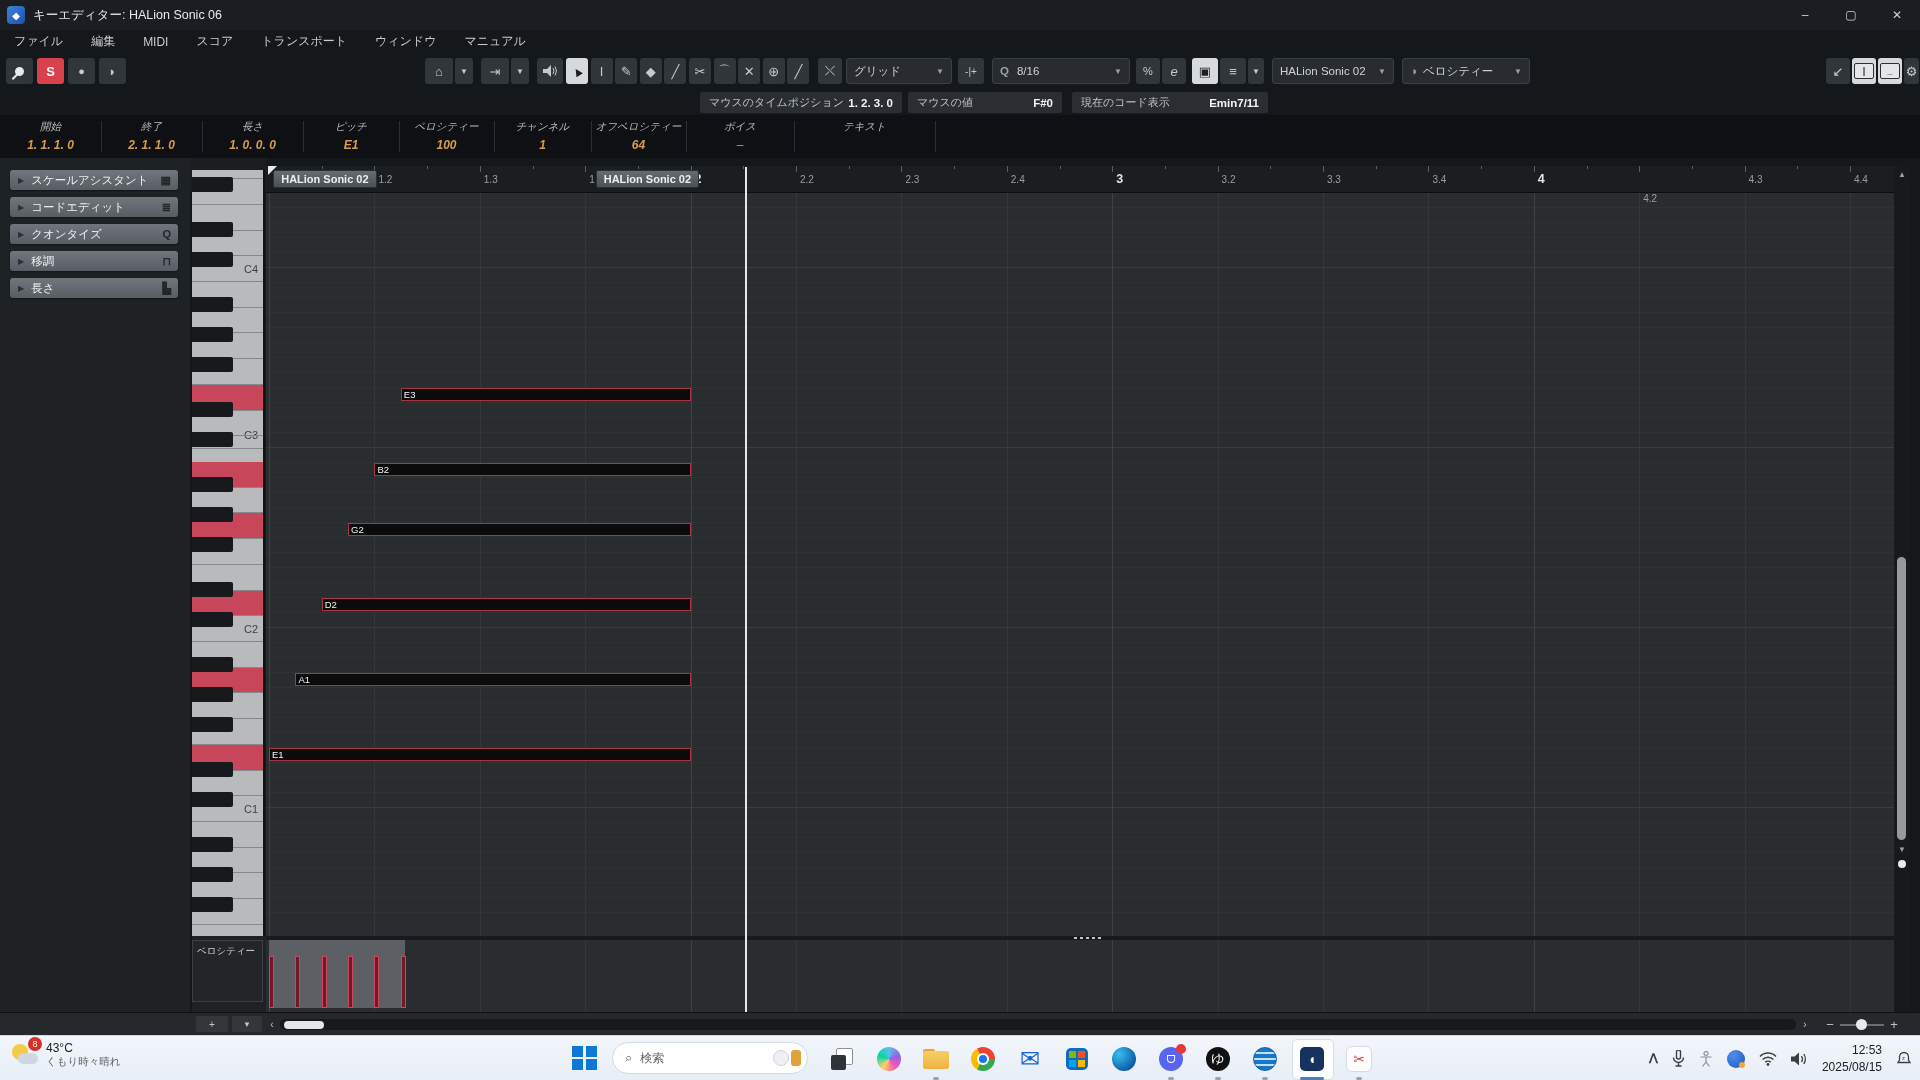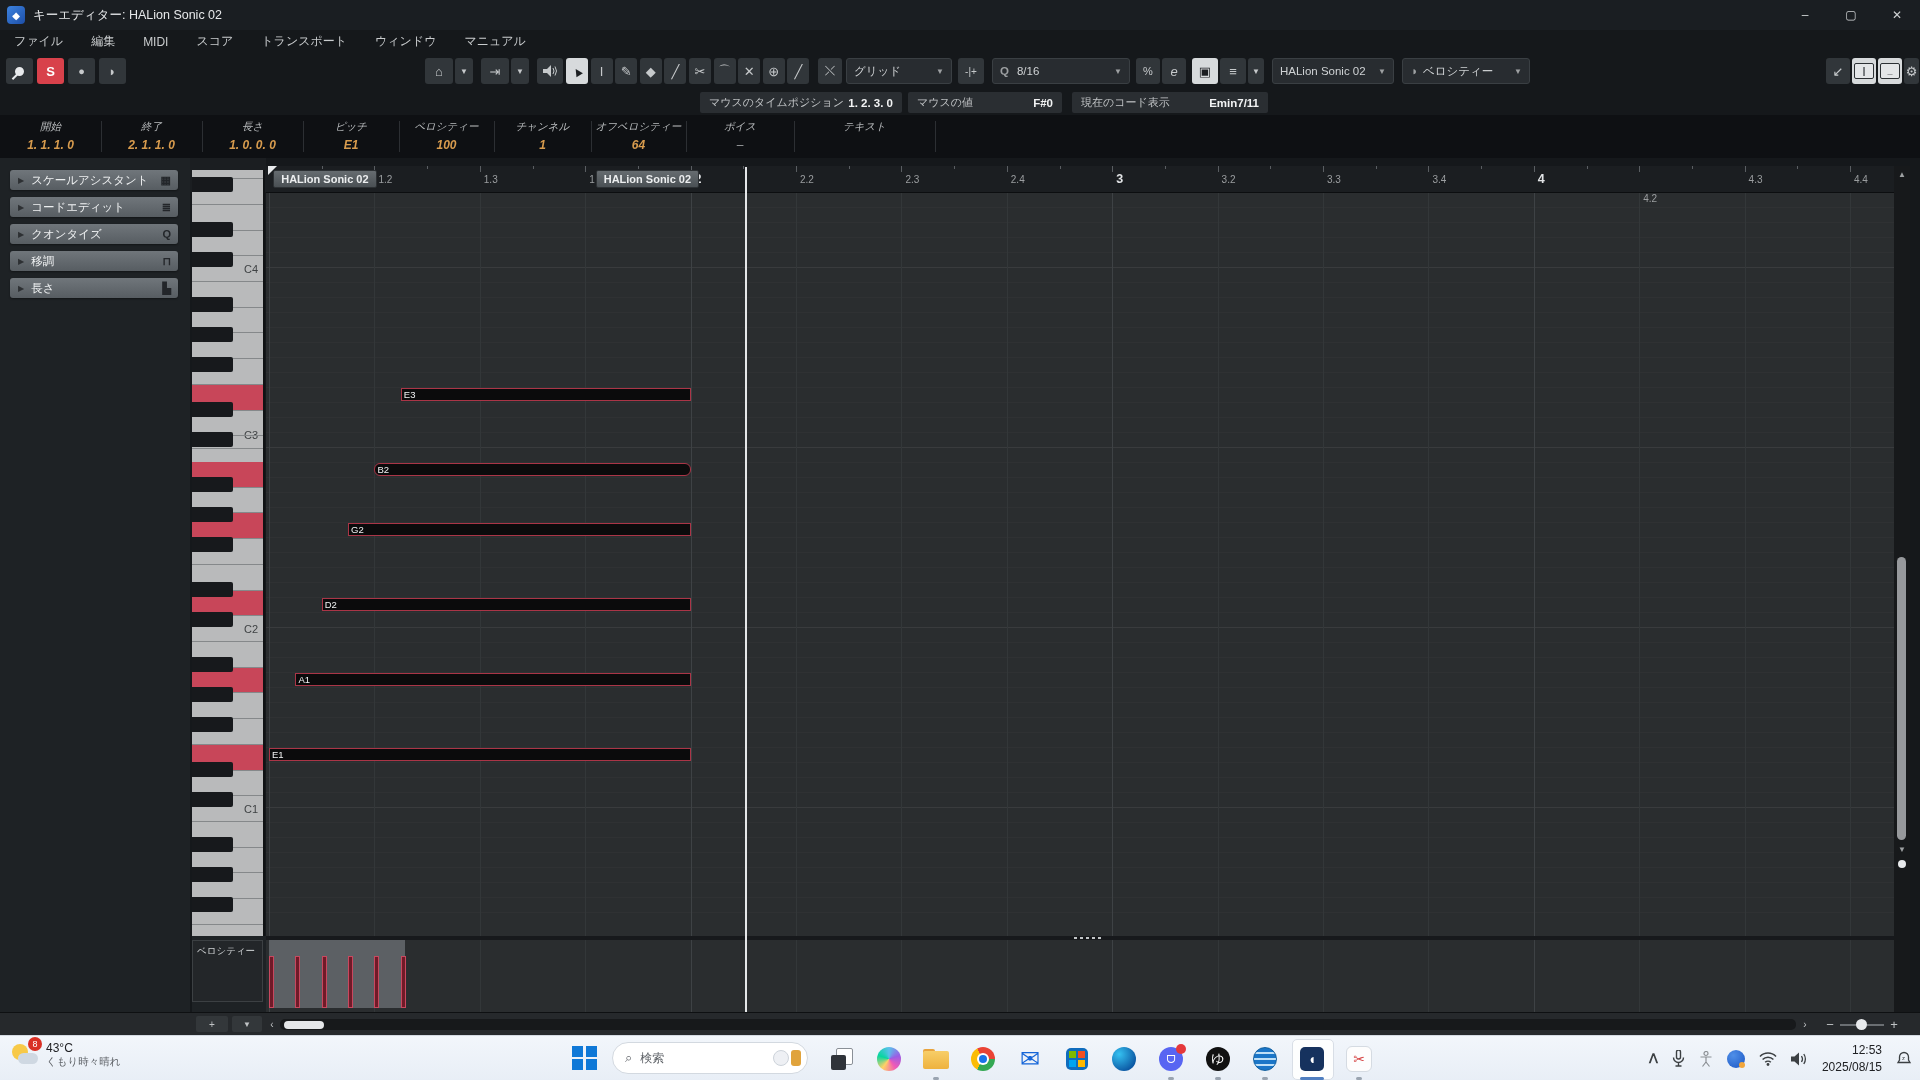--- a/index.html
+++ b/index.html
@@ -119,21 +119,21 @@
   .tray-ic{display:flex;align-items:center;justify-content:center;color:#3c4043;}
   #clock{text-align:right;font-size:12px;color:#202124;line-height:1.35;}
 </style>
 </head>
 <body>
 
 <div id="app">
 
   <div class="abs" id="titlebar">
     <div id="app-icon">◆</div>
-    <div id="title-text">キーエディター: HALion Sonic 02</div>
+    <div id="title-text">キーエディター: HALion Sonic 06</div>
     <div id="win-controls">
       <div class="winbtn">–</div>
       <div class="winbtn">▢</div>
       <div class="winbtn">✕</div>
     </div>
   </div>
 
   <div class="abs" id="menubar">
       <div class="menu-item">ファイル</div>
       <div class="menu-item">編集</div>
@@ -521,21 +521,21 @@
       </div>
       <div class="note" style="left: 29.4px; top: 507px; width: 395.3px;">
         <span>A1</span>
       </div>
       <div class="note" style="left: 55.7px; top: 432px; width: 368.9px;">
         <span>D2</span>
       </div>
       <div class="note" style="left: 82.1px; top: 357px; width: 342.6px;">
         <span>G2</span>
       </div>
-      <div class="note" style="left: 108.4px; top: 297px; width: 316.2px; border-radius: 6px;">
+      <div class="note" style="left: 108.4px; top: 297px; width: 316.2px;">
         <span>B2</span>
       </div>
       <div class="note" style="left: 134.8px; top: 222px; width: 289.9px;">
         <span>E3</span>
       </div>
       <div id="ruler">
         <div class="tickmark" style="left: 3px; height: 6px;"></div>
         <div class="tickmark" style="left: 55.7px; height: 3px;"></div>
         <div class="tickmark" style="left: 108.4px; height: 6px;"></div>
         <div class="tickmark" style="left: 161.1px; height: 3px;"></div>

